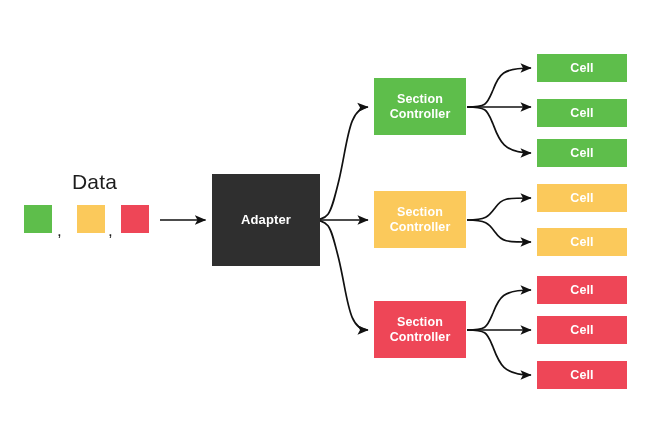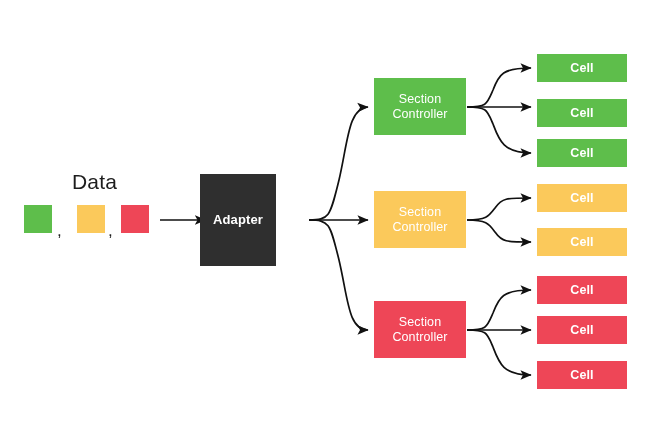--- a/index.html
+++ b/index.html
@@ -41,21 +41,21 @@
     line-height:1.18;
     box-sizing:border-box;
   }
   .adapter{
     font-size:13px;
     font-weight:700;
     letter-spacing:0.1px;
   }
   .section-ctrl{
     font-size:12.5px;
-    font-weight:400;
+    font-weight:700;
     letter-spacing:0.1px;
   }
   .cell{
     font-size:12.5px;
     font-weight:700;
     letter-spacing:0.1px;
   }
   .ctrl-text{display:block;}
 </style>
 </head>
@@ -92,21 +92,21 @@
   </svg>
 
   <div class="data-label" style="left:72px;top:170px;">Data</div>
 
   <div class="swatch" style="left:24px;top:205px;background:#5EBE4B;"></div>
   <div class="comma" style="left:57px;top:222px;">,</div>
   <div class="swatch" style="left:77px;top:205px;background:#FBC95B;"></div>
   <div class="comma" style="left:108px;top:222px;">,</div>
   <div class="swatch" style="left:121px;top:205px;background:#EE4657;"></div>
 
-  <div class="node adapter" style="left:200px;top:174px;width:76px;height:92px;background:#2F2F2F;">
+  <div class="node adapter" style="left:212px;top:174px;width:108px;height:92px;background:#2F2F2F;">
     <span>Adapter</span>
   </div>
 
   <div class="node section-ctrl" style="left:374px;top:78px;width:92px;height:57px;background:#5EBE4B;">
     <div>
       <span class="ctrl-text">Section</span>
       <span class="ctrl-text">Controller</span>
     </div>
   </div>
 

